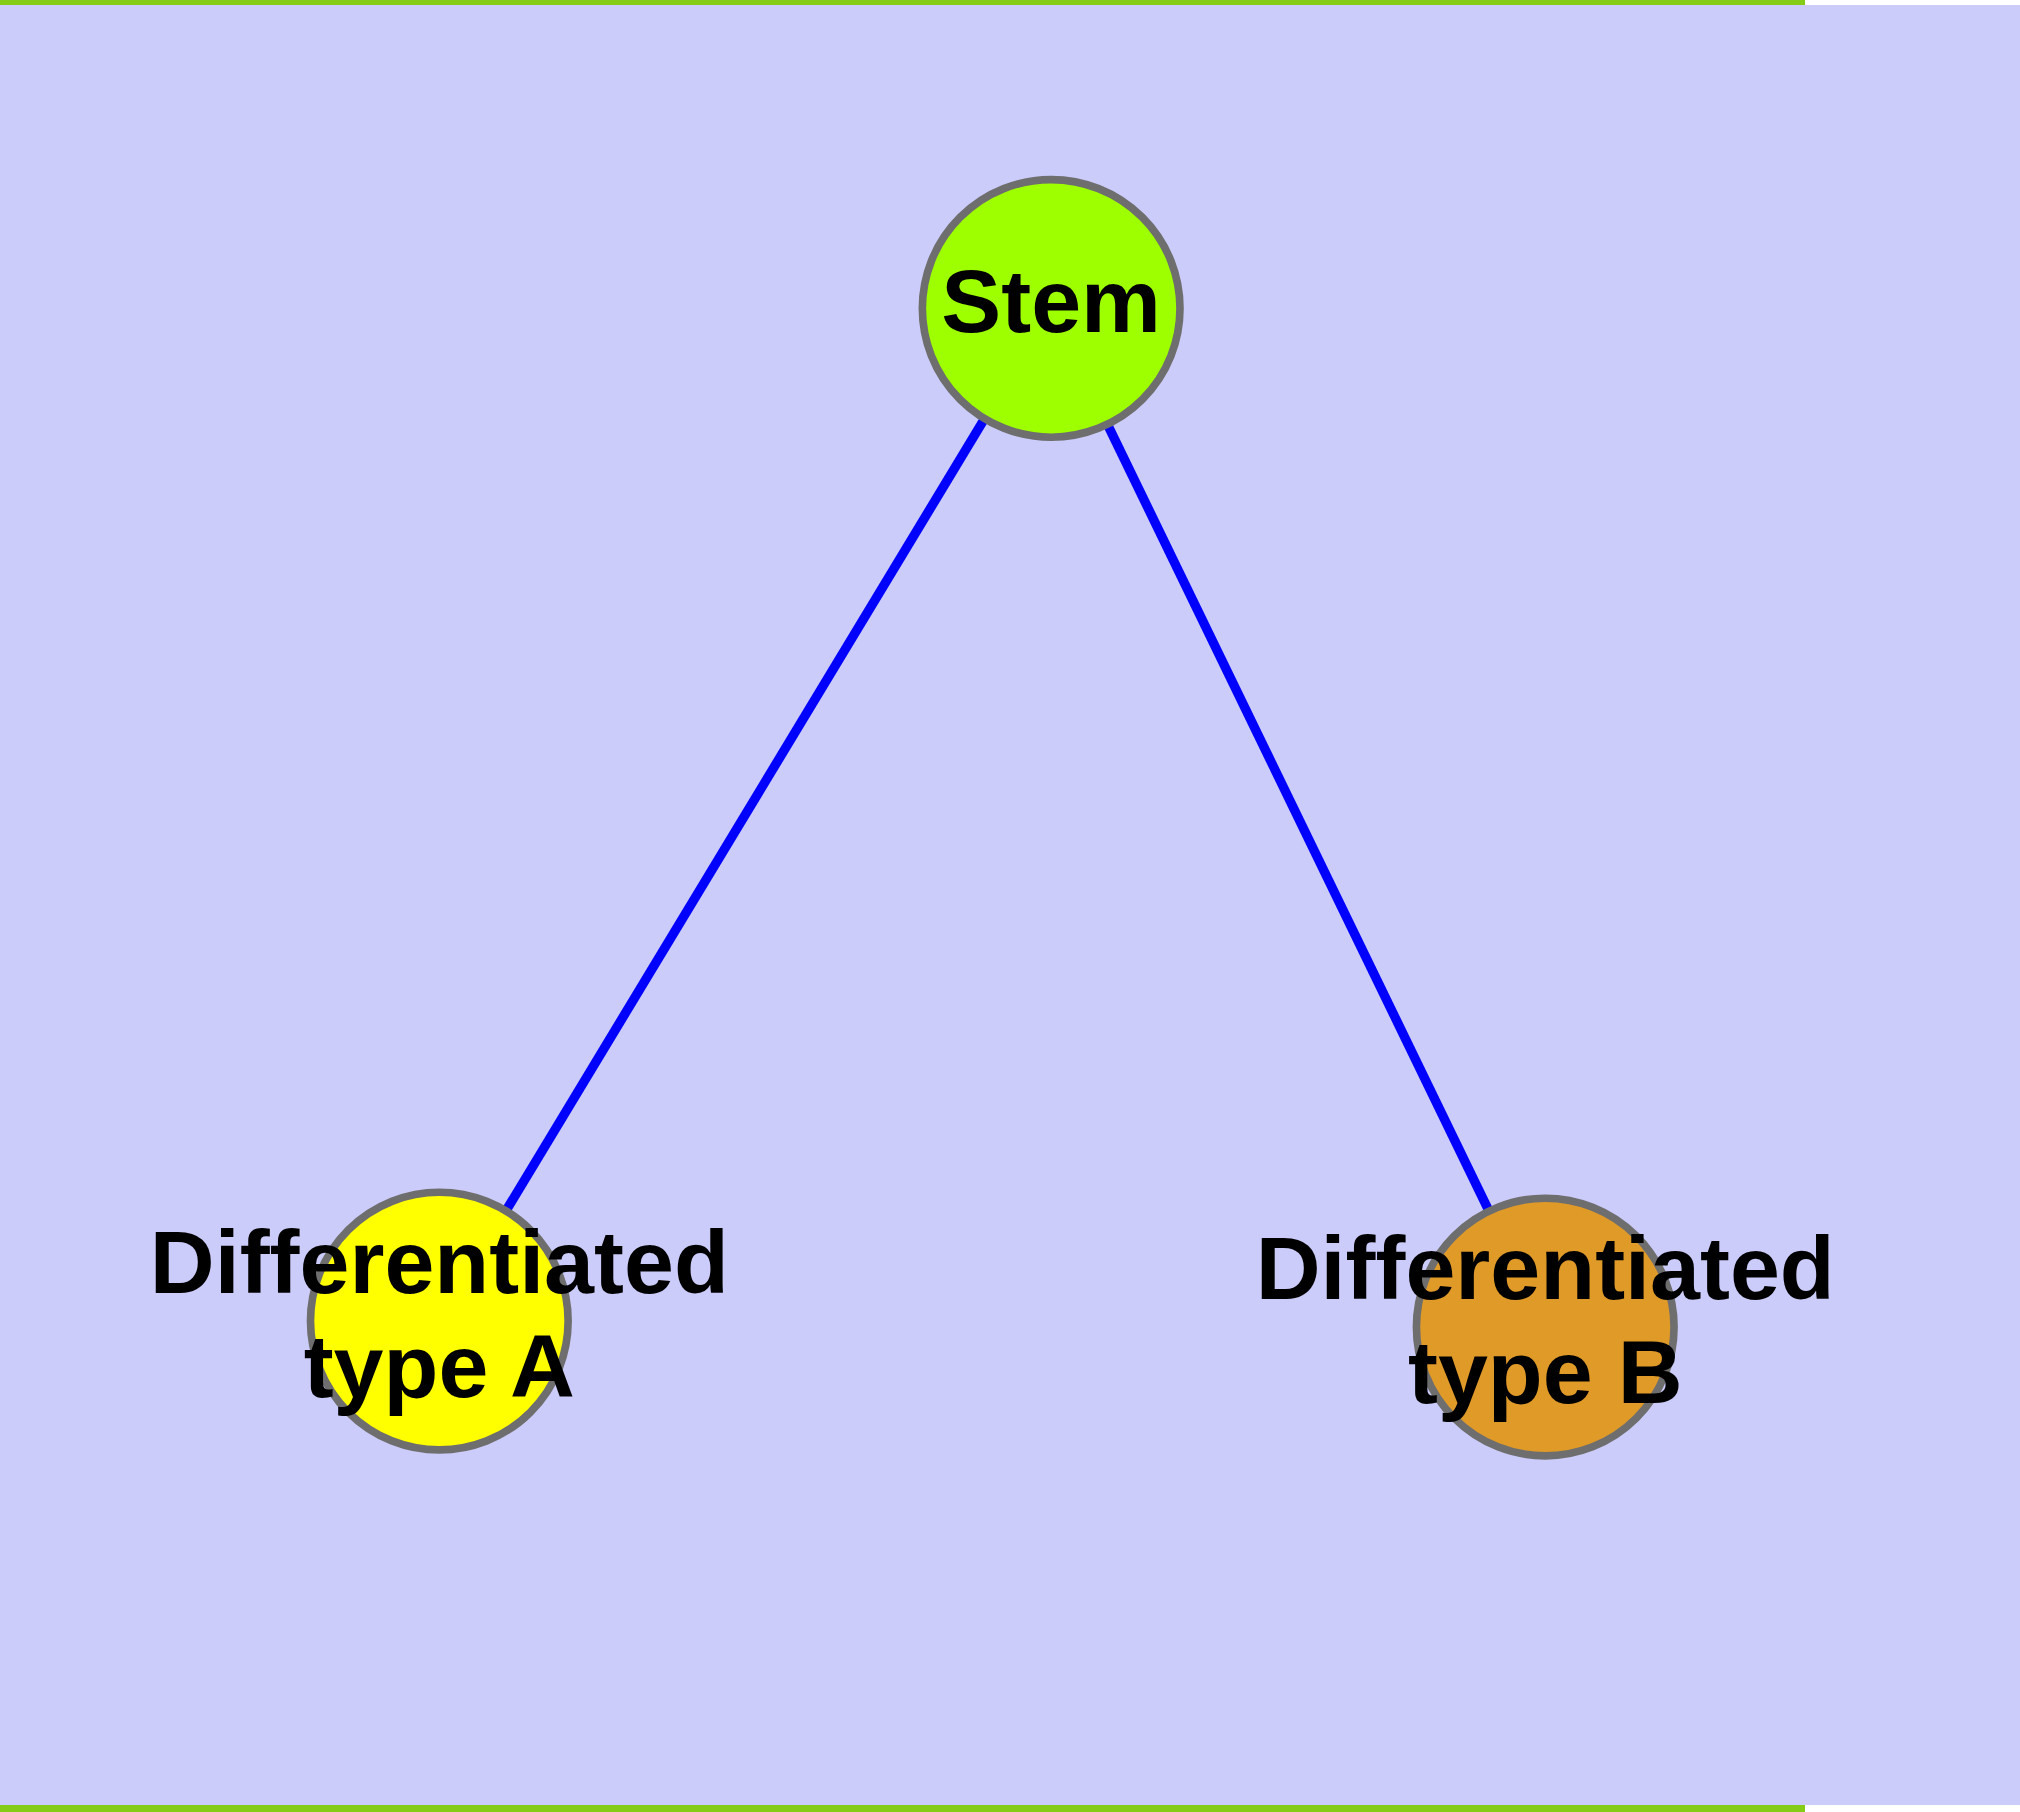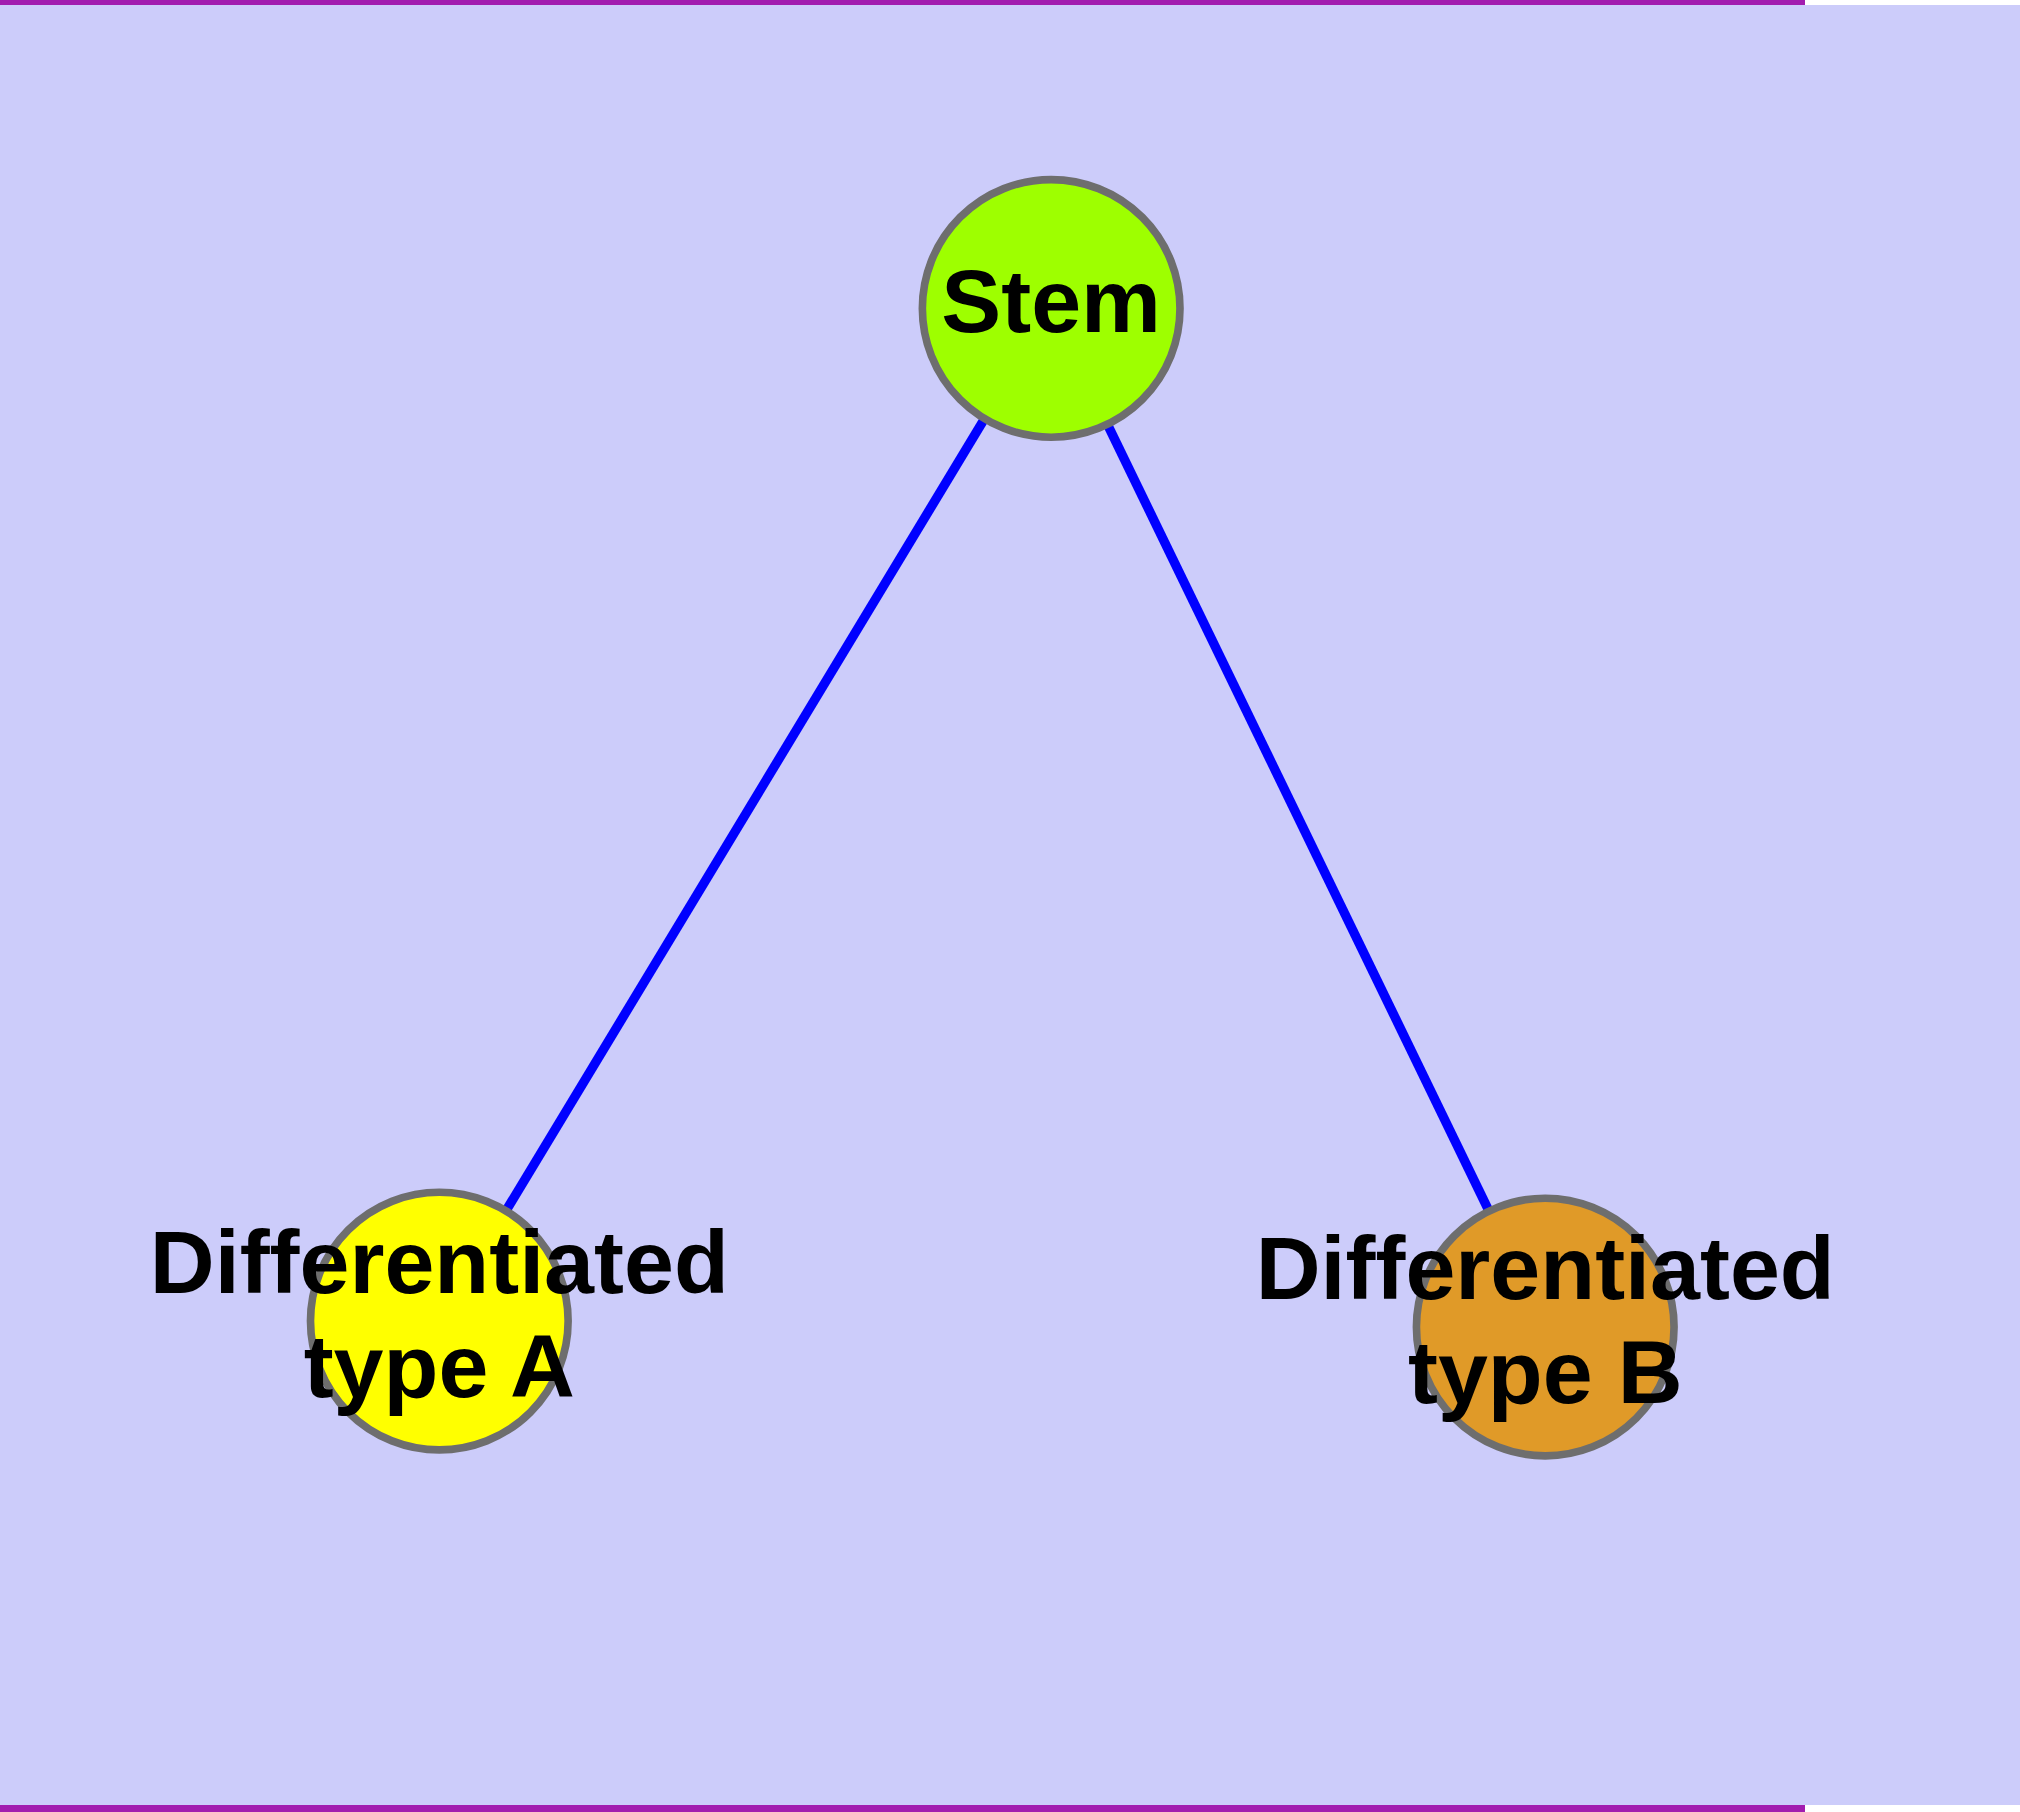--- a/index.html
+++ b/index.html
@@ -10,21 +10,21 @@
   body {
     width: 2021px;
     height: 1812px;
     overflow: hidden;
     font-family: "Liberation Sans", sans-serif;
   }
   #canvas {
     position: relative;
     width: 1805px;
     height: 1812px;
-    background: #a21caf;
+    background: #84cc16;
   }
   #plot-area {
     position: absolute;
     left: 0;
     top: 5.1px;
     width: 2021px;
     height: 1800px;
     background: #ccccfa;
     overflow: hidden;
   }

